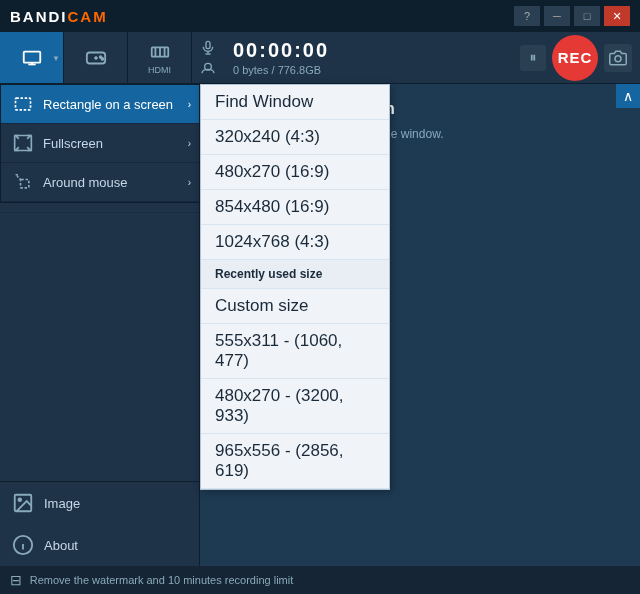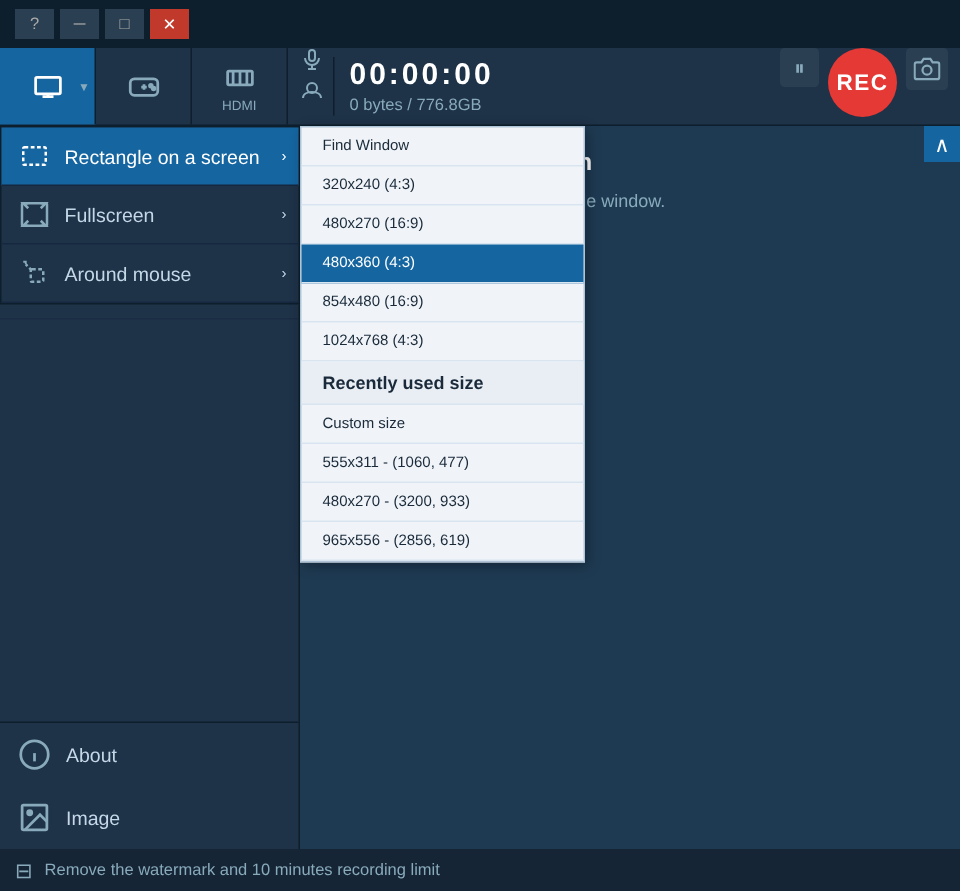--- a/index.html
+++ b/index.html
@@ -81,22 +81,23 @@
 
     .toolbar-sep {
       width: 1px;
       background: #0d1f2d;
       margin: 6px 0;
     }
 
     
     .toolbar-right {
       display: flex;
+      align-items: center;
       flex: 1;
-      padding: 0 8px;
+      padding: 16px 8px;
       gap: 6px;
     }
     .mic-cam-icons {
       display: flex;
       flex-direction: column;
       gap: 4px;
     }
     .mic-cam-icons .icon-row {
       display: flex;
       gap: 4px;
@@ -339,21 +340,21 @@
       background: #f0f4f8;
       border: 1px solid #b0c4d8;
       pointer-events: all;
       z-index: 300;
       color: #1a2a3a;
       box-shadow: 2px 2px 8px rgba(0,0,0,0.3);
     }
     .res-item {
       padding: 7px 14px;
       cursor: pointer;
-      font-size: 10px;
+      font-size: 17px;
       color: #1a2a3a;
       border-bottom: 1px solid #d8e4ef;
     }
     .res-item.selected {
       background: #1565a0;
       color: #fff;
     }
     .res-item.section-label {
       font-weight: bold;
       background: #e8eef4;
@@ -390,20 +391,23 @@
       width: 24px; height: 24px;
       cursor: pointer;
       display: flex; align-items: center; justify-content: center;
       font-size: 14px;
     }
   </style>
 </head>
 <body>
 
 <div id="titlebar">
+  <div class="logo">
+    <span style="color:#fff">BANDI</span><span style="color:#f60">CAM</span>
+  </div>
   <div class="win-controls">
     <button class="win-btn">?</button>
     <button class="win-btn">─</button>
     <button class="win-btn">□</button>
     <button class="win-btn close">✕</button>
   </div>
 </div>
 
 <div id="toolbar">
   <div class="toolbar-tab active">
@@ -497,33 +501,33 @@
       </svg>
       <span>Around mouse</span>
       <span class="chevron">›</span>
     </div>
 
     <div class="sidebar-sep"></div>
 
     <div class="sidebar-bottom">
       <div class="mode-item">
         <svg viewBox="0 0 24 24" fill="none" stroke="#8ab" stroke-width="2">
+          <rect x="3" y="3" width="18" height="18" rx="1"></rect>
+          <circle cx="8.5" cy="8.5" r="1.5" fill="#8ab"></circle>
+          <polyline points="21,15 16,10 5,21"></polyline>
+        </svg>
+        <span>Image</span>
+      </div>
+      <div class="mode-item">
+        <svg viewBox="0 0 24 24" fill="none" stroke="#8ab" stroke-width="2">
           <circle cx="12" cy="12" r="10"></circle>
           <line x1="12" y1="8" x2="12" y2="8" stroke-width="3"></line>
           <line x1="12" y1="11" x2="12" y2="17"></line>
         </svg>
         <span>About</span>
-      </div>
-      <div class="mode-item">
-        <svg viewBox="0 0 24 24" fill="none" stroke="#8ab" stroke-width="2">
-          <rect x="3" y="3" width="18" height="18" rx="1"></rect>
-          <circle cx="8.5" cy="8.5" r="1.5" fill="#8ab"></circle>
-          <polyline points="21,15 16,10 5,21"></polyline>
-        </svg>
-        <span>Image</span>
       </div>
     </div>
   </div>
 
   <div id="content">
     <button class="collapse-btn">∧</button>
     <div class="content-header">Screen Re<span style="color:#888">...</span>&nbsp;&nbsp;&nbsp;&nbsp;&nbsp;&nbsp;&nbsp;&nbsp;screen</div>
     <div class="content-sub">This mode a<span style="color:#666">...</span>&nbsp;&nbsp;&nbsp;&nbsp;n in the rectangle window.</div>
 
     <div class="source-icons">
@@ -588,21 +592,20 @@
       </svg>
       <span>Around mouse</span>
       <span class="chevron">›</span>
     </div>
   </div>
 
   <div id="res-submenu">
     <div class="res-item">Find Window</div>
     <div class="res-item">320x240 (4:3)</div>
     <div class="res-item">480x270 (16:9)</div>
-    <div class="res-item selected">480x360 (4:3)</div>
     <div class="res-item">854x480 (16:9)</div>
     <div class="res-item">1024x768 (4:3)</div>
     <div class="res-item section-label">Recently used size</div>
     <div class="res-item">Custom size</div>
     <div class="res-item">555x311 - (1060, 477)</div>
     <div class="res-item">480x270 - (3200, 933)</div>
     <div class="res-item">965x556 - (2856, 619)</div>
   </div>
 </div>
 

